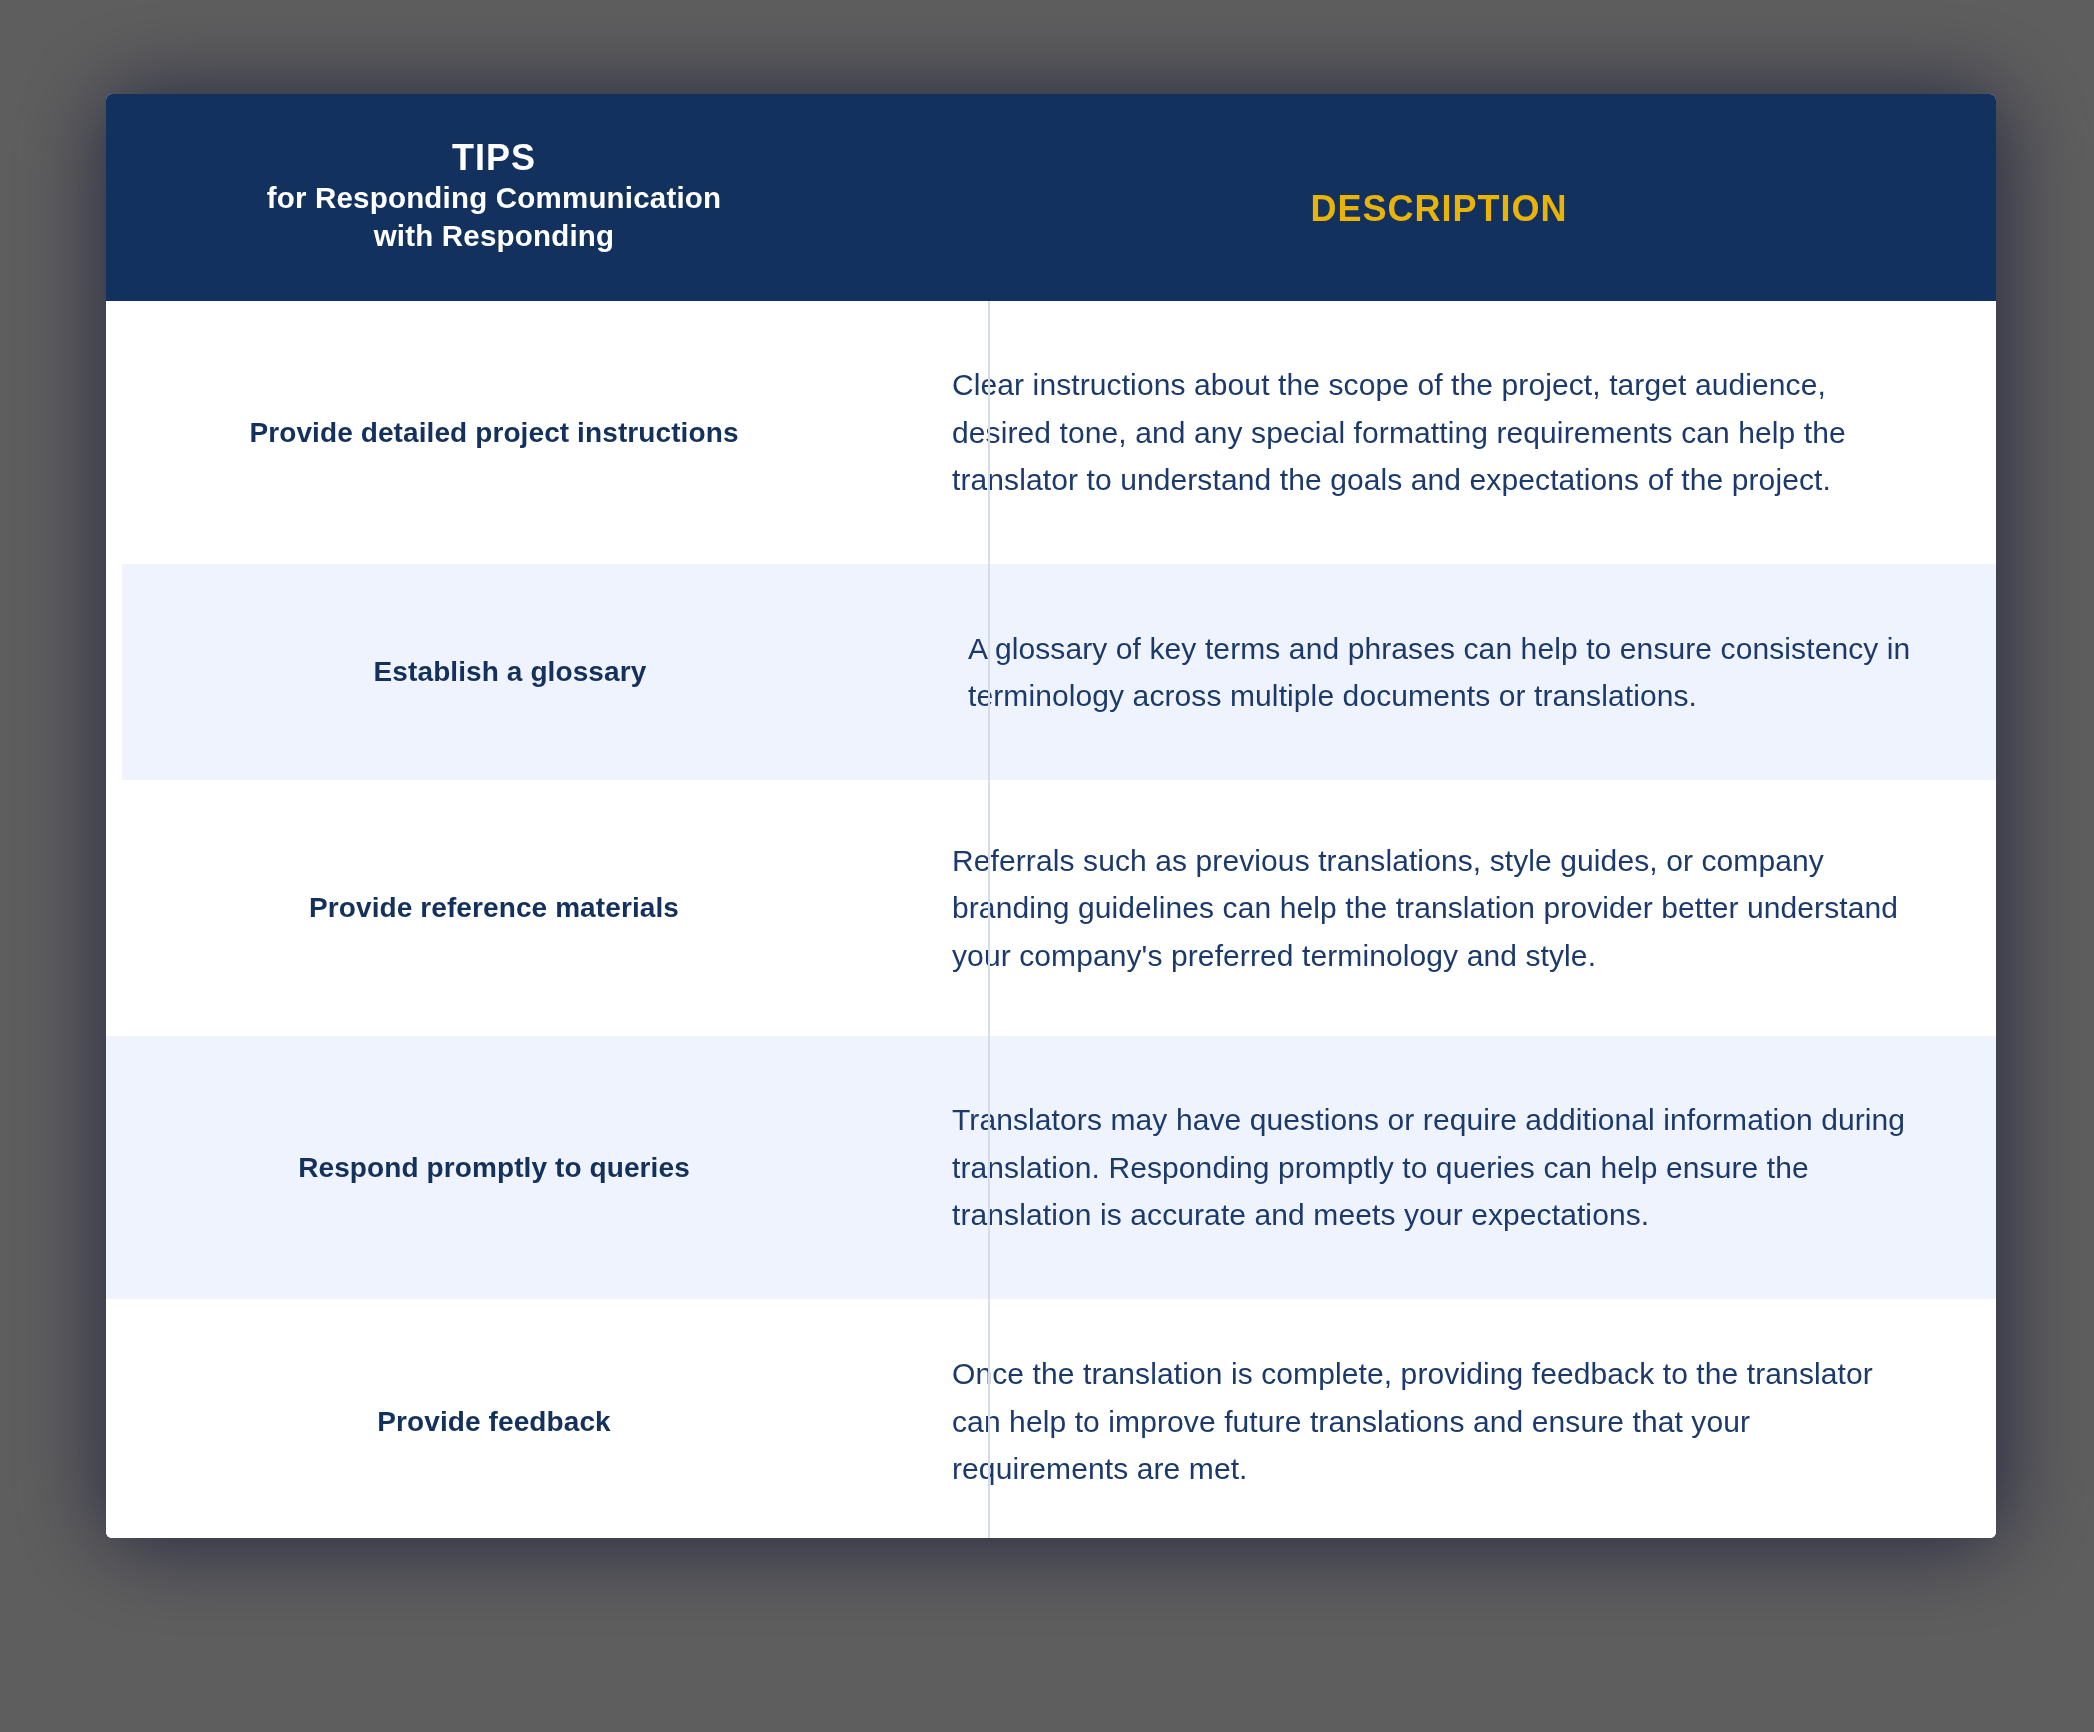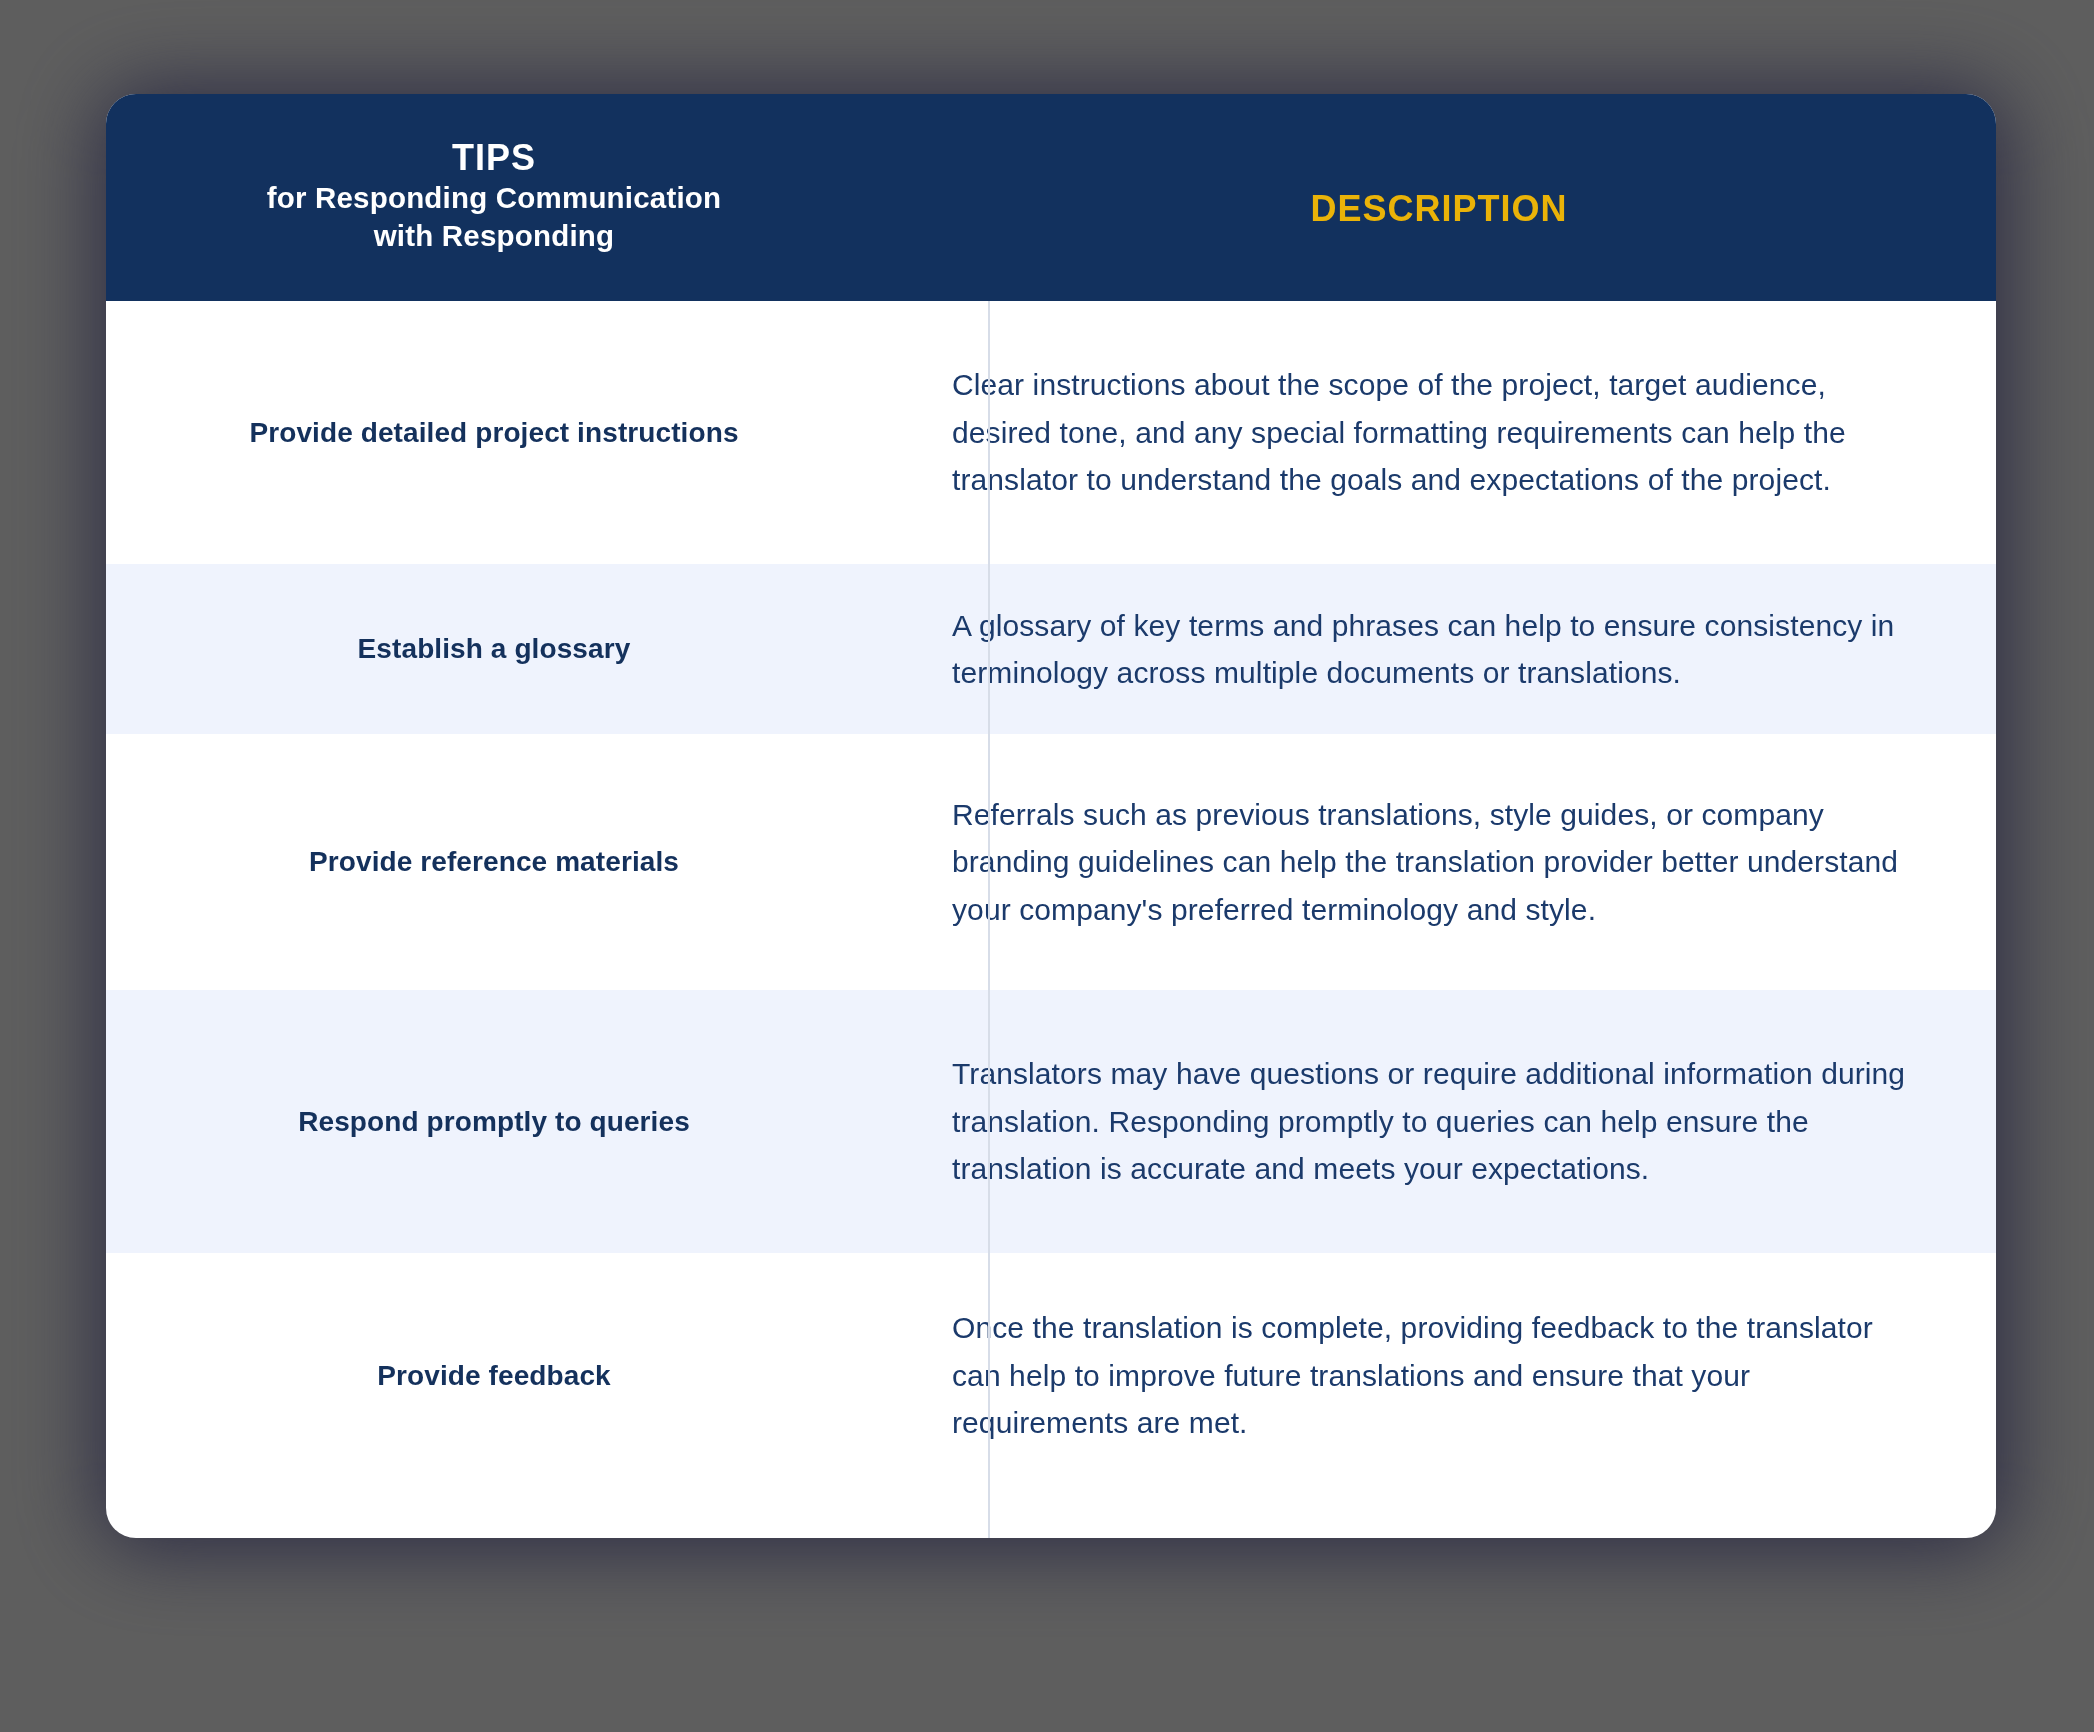--- a/index.html
+++ b/index.html
@@ -32,21 +32,21 @@
     filter: blur(39px);
     opacity: 0.95;
   }
 
   .card {
     position: absolute;
     left: 106px;
     top: 94px;
     width: 1890px;
     height: 1444px;
-    border-radius: 30px;
+    border-radius: 6px;
     background: #ffffff;
     overflow: hidden;
     display: flex;
     flex-direction: column;
   }
 
   
   .table-header {
     display: flex;
     height: 207px;
@@ -140,21 +140,21 @@
   .col-divider {
     position: absolute;
     left: 882px;
     top: 207px;
     width: 1.6px;
     height: 1237px;
     background: #d7dde8;
   }
 
   .row-h1 { height: 263px; }
-  .row-h2 { height: 170px; }
+  .row-h2 { height: 216px; margin-left: 16px; }
   .row-h3 { height: 256px; }
   .row-h4 { height: 263px; }
   .row-h5 { height: 245px; }
 </style>
 </head>
 <body>
 
 <div class="stage">
 
   <div class="card-shadow"></div>

